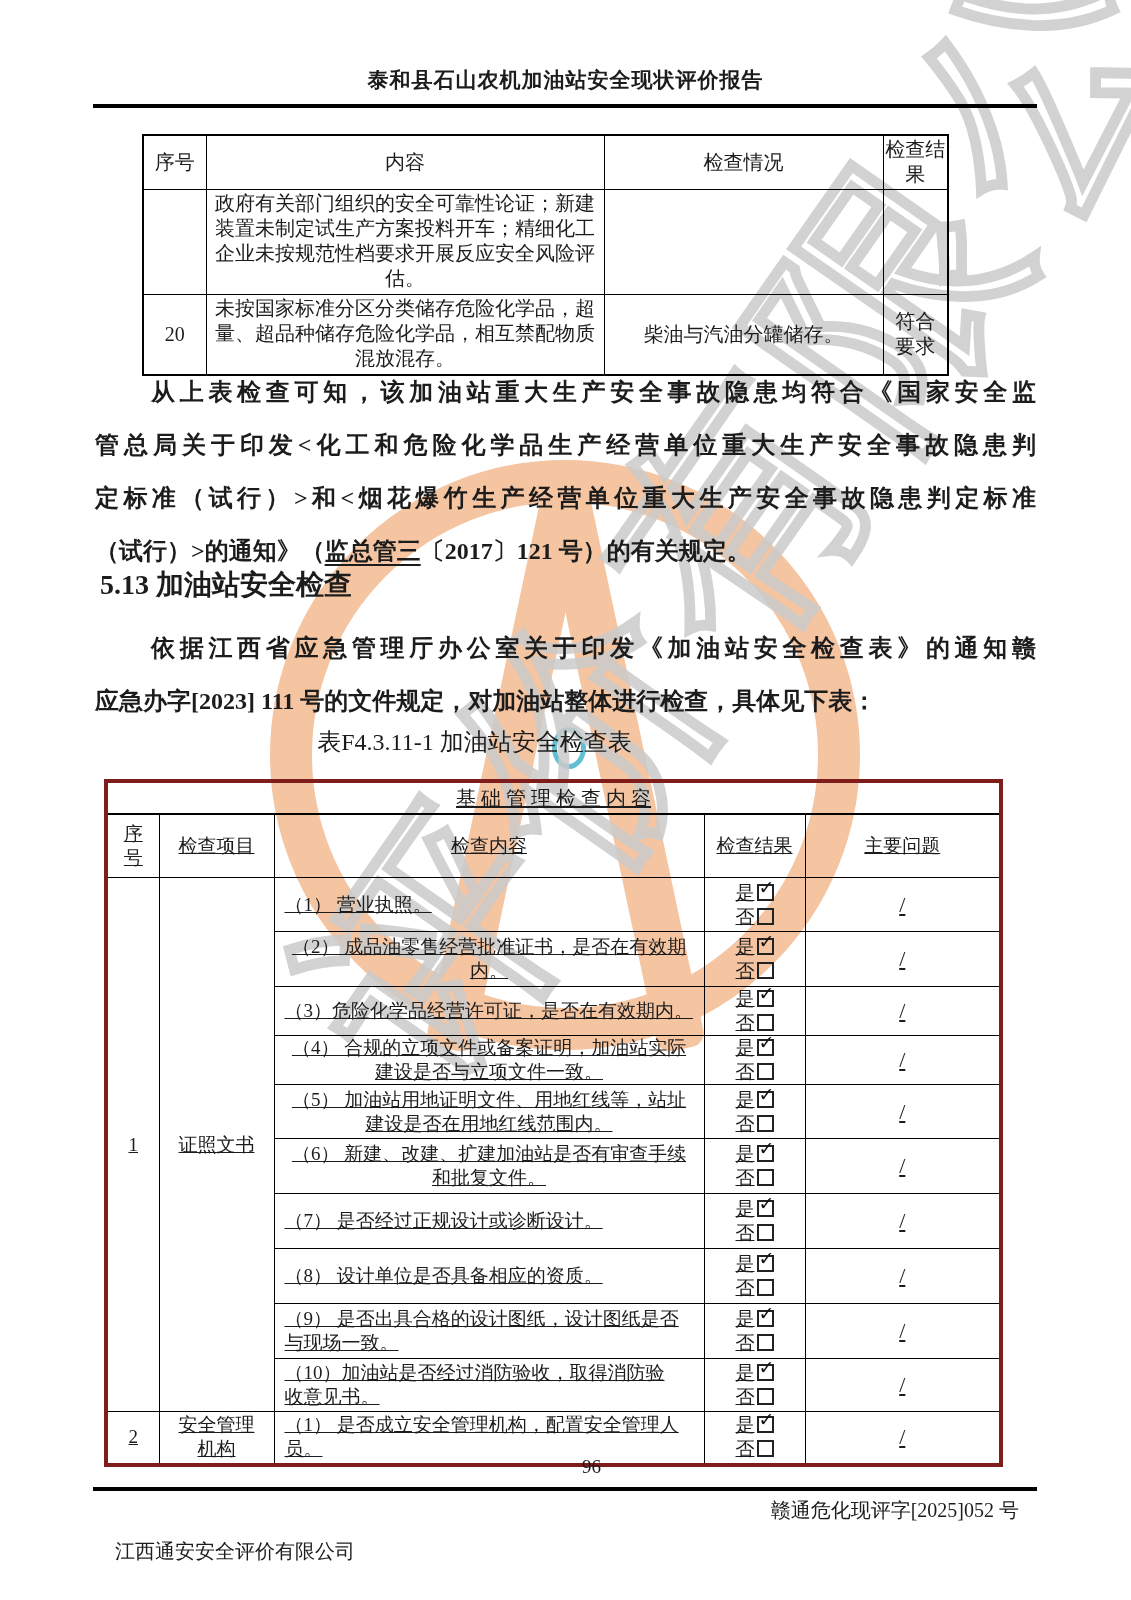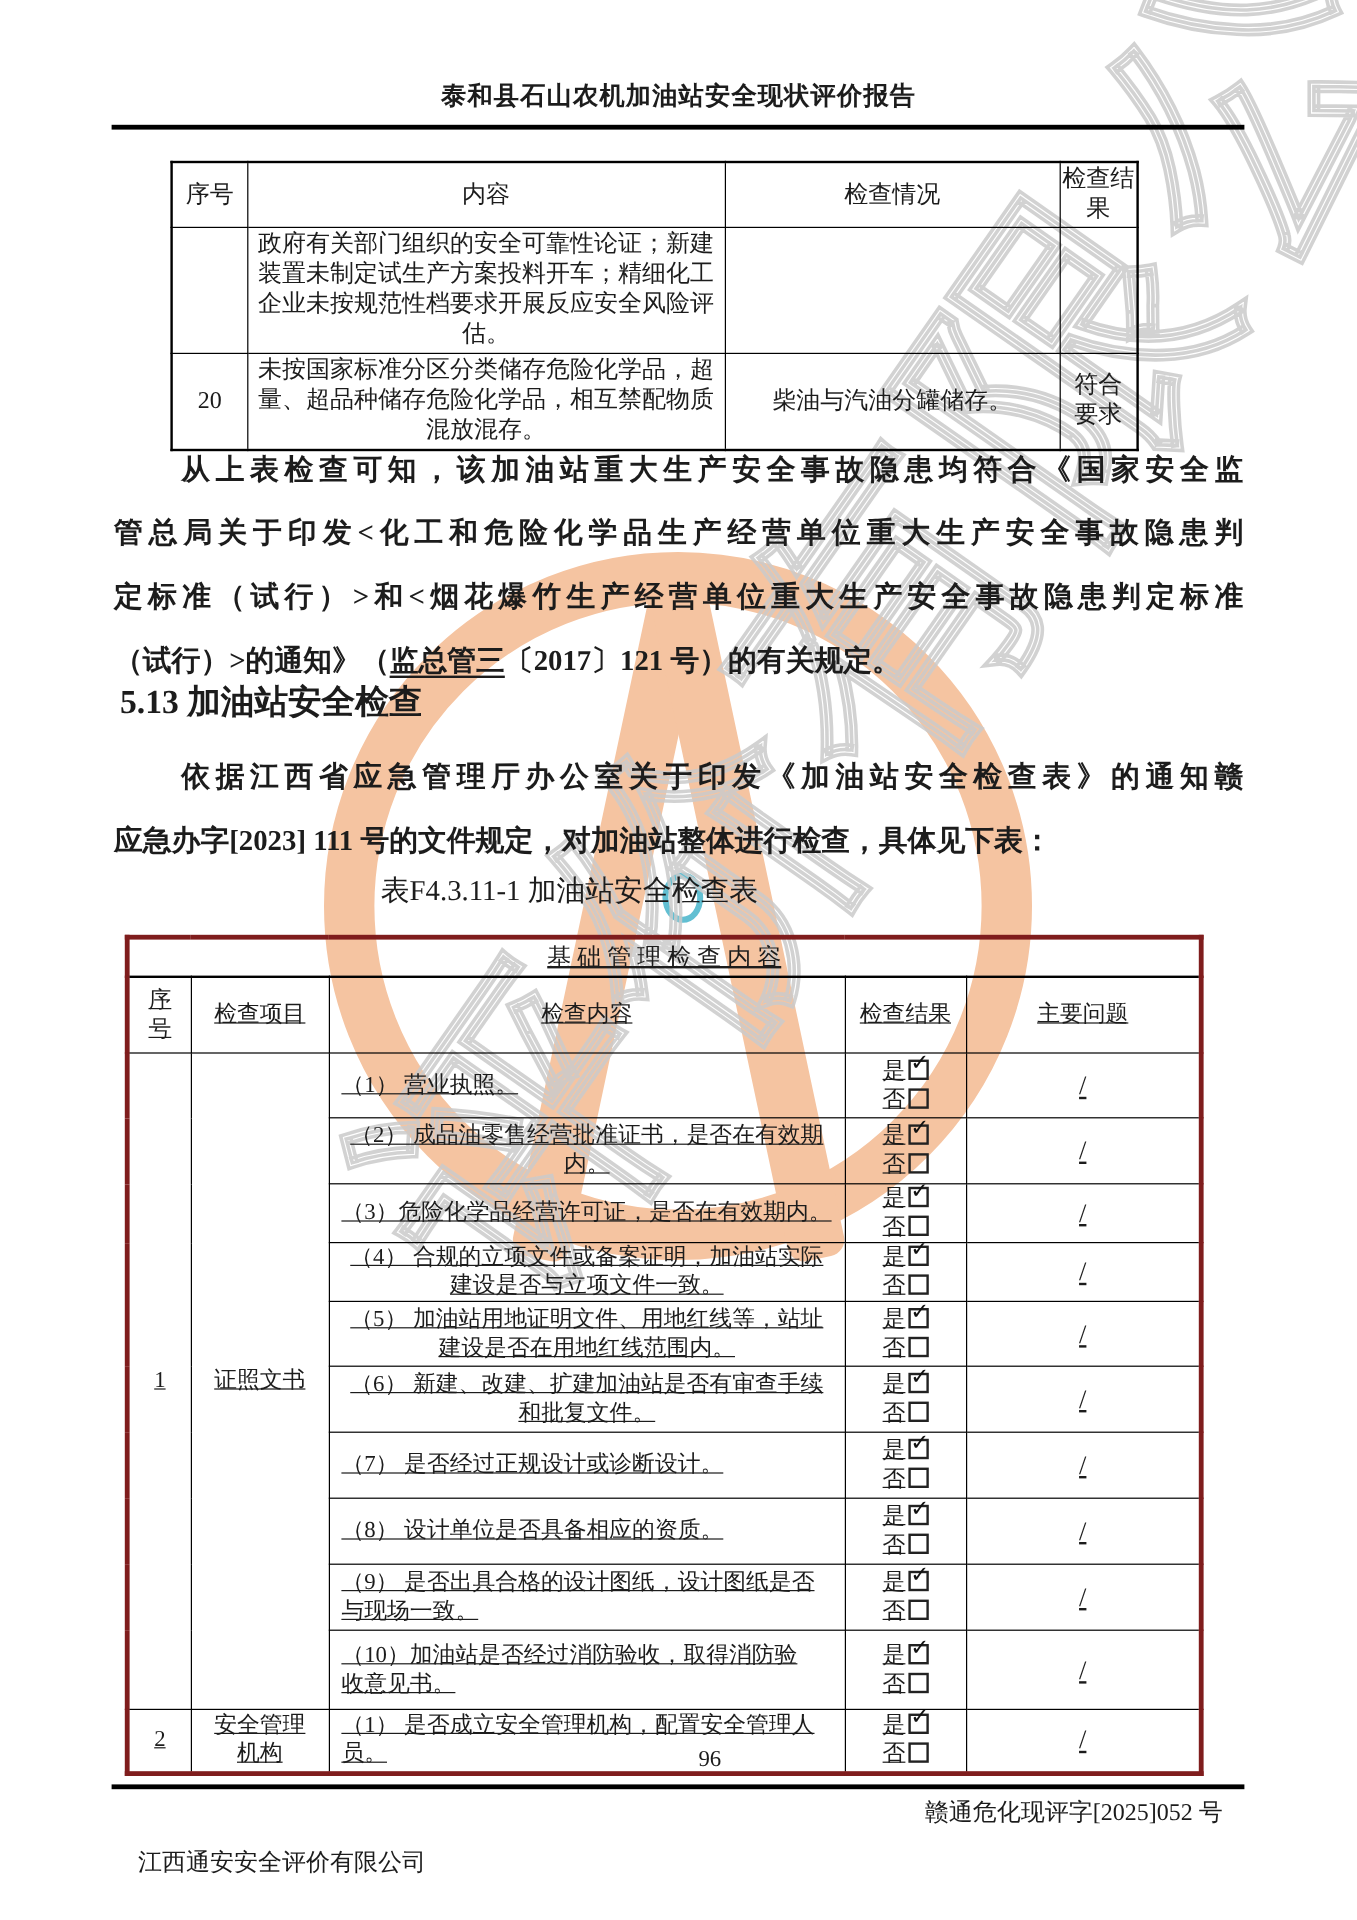--- a/index.html
+++ b/index.html
@@ -260,21 +260,21 @@
               <div class="l1">（9） 是否出具合格的设计图纸，设计图纸是否</div>
               <div class="l2">与现场一致。</div>
             </td>
         <td class="cres">
           <div class="yn"><span>是</span><span class="box"><span class="tick">✓</span></span></div>
           <div class="yn"><span>否</span><span class="box"></span></div>
         </td>
         <td class="cprob">/</td>
       </tr>
 
-      <tr style="height:66px">
+      <tr style="height:53px">
         <td class="cc">
               <div class="l1">（10）加油站是否经过消防验收，取得消防验</div>
               <div class="l2">收意见书。</div>
             </td>
         <td class="cres">
           <div class="yn"><span>是</span><span class="box"><span class="tick">✓</span></span></div>
           <div class="yn"><span>否</span><span class="box"></span></div>
         </td>
         <td class="cprob">/</td>
       </tr>

